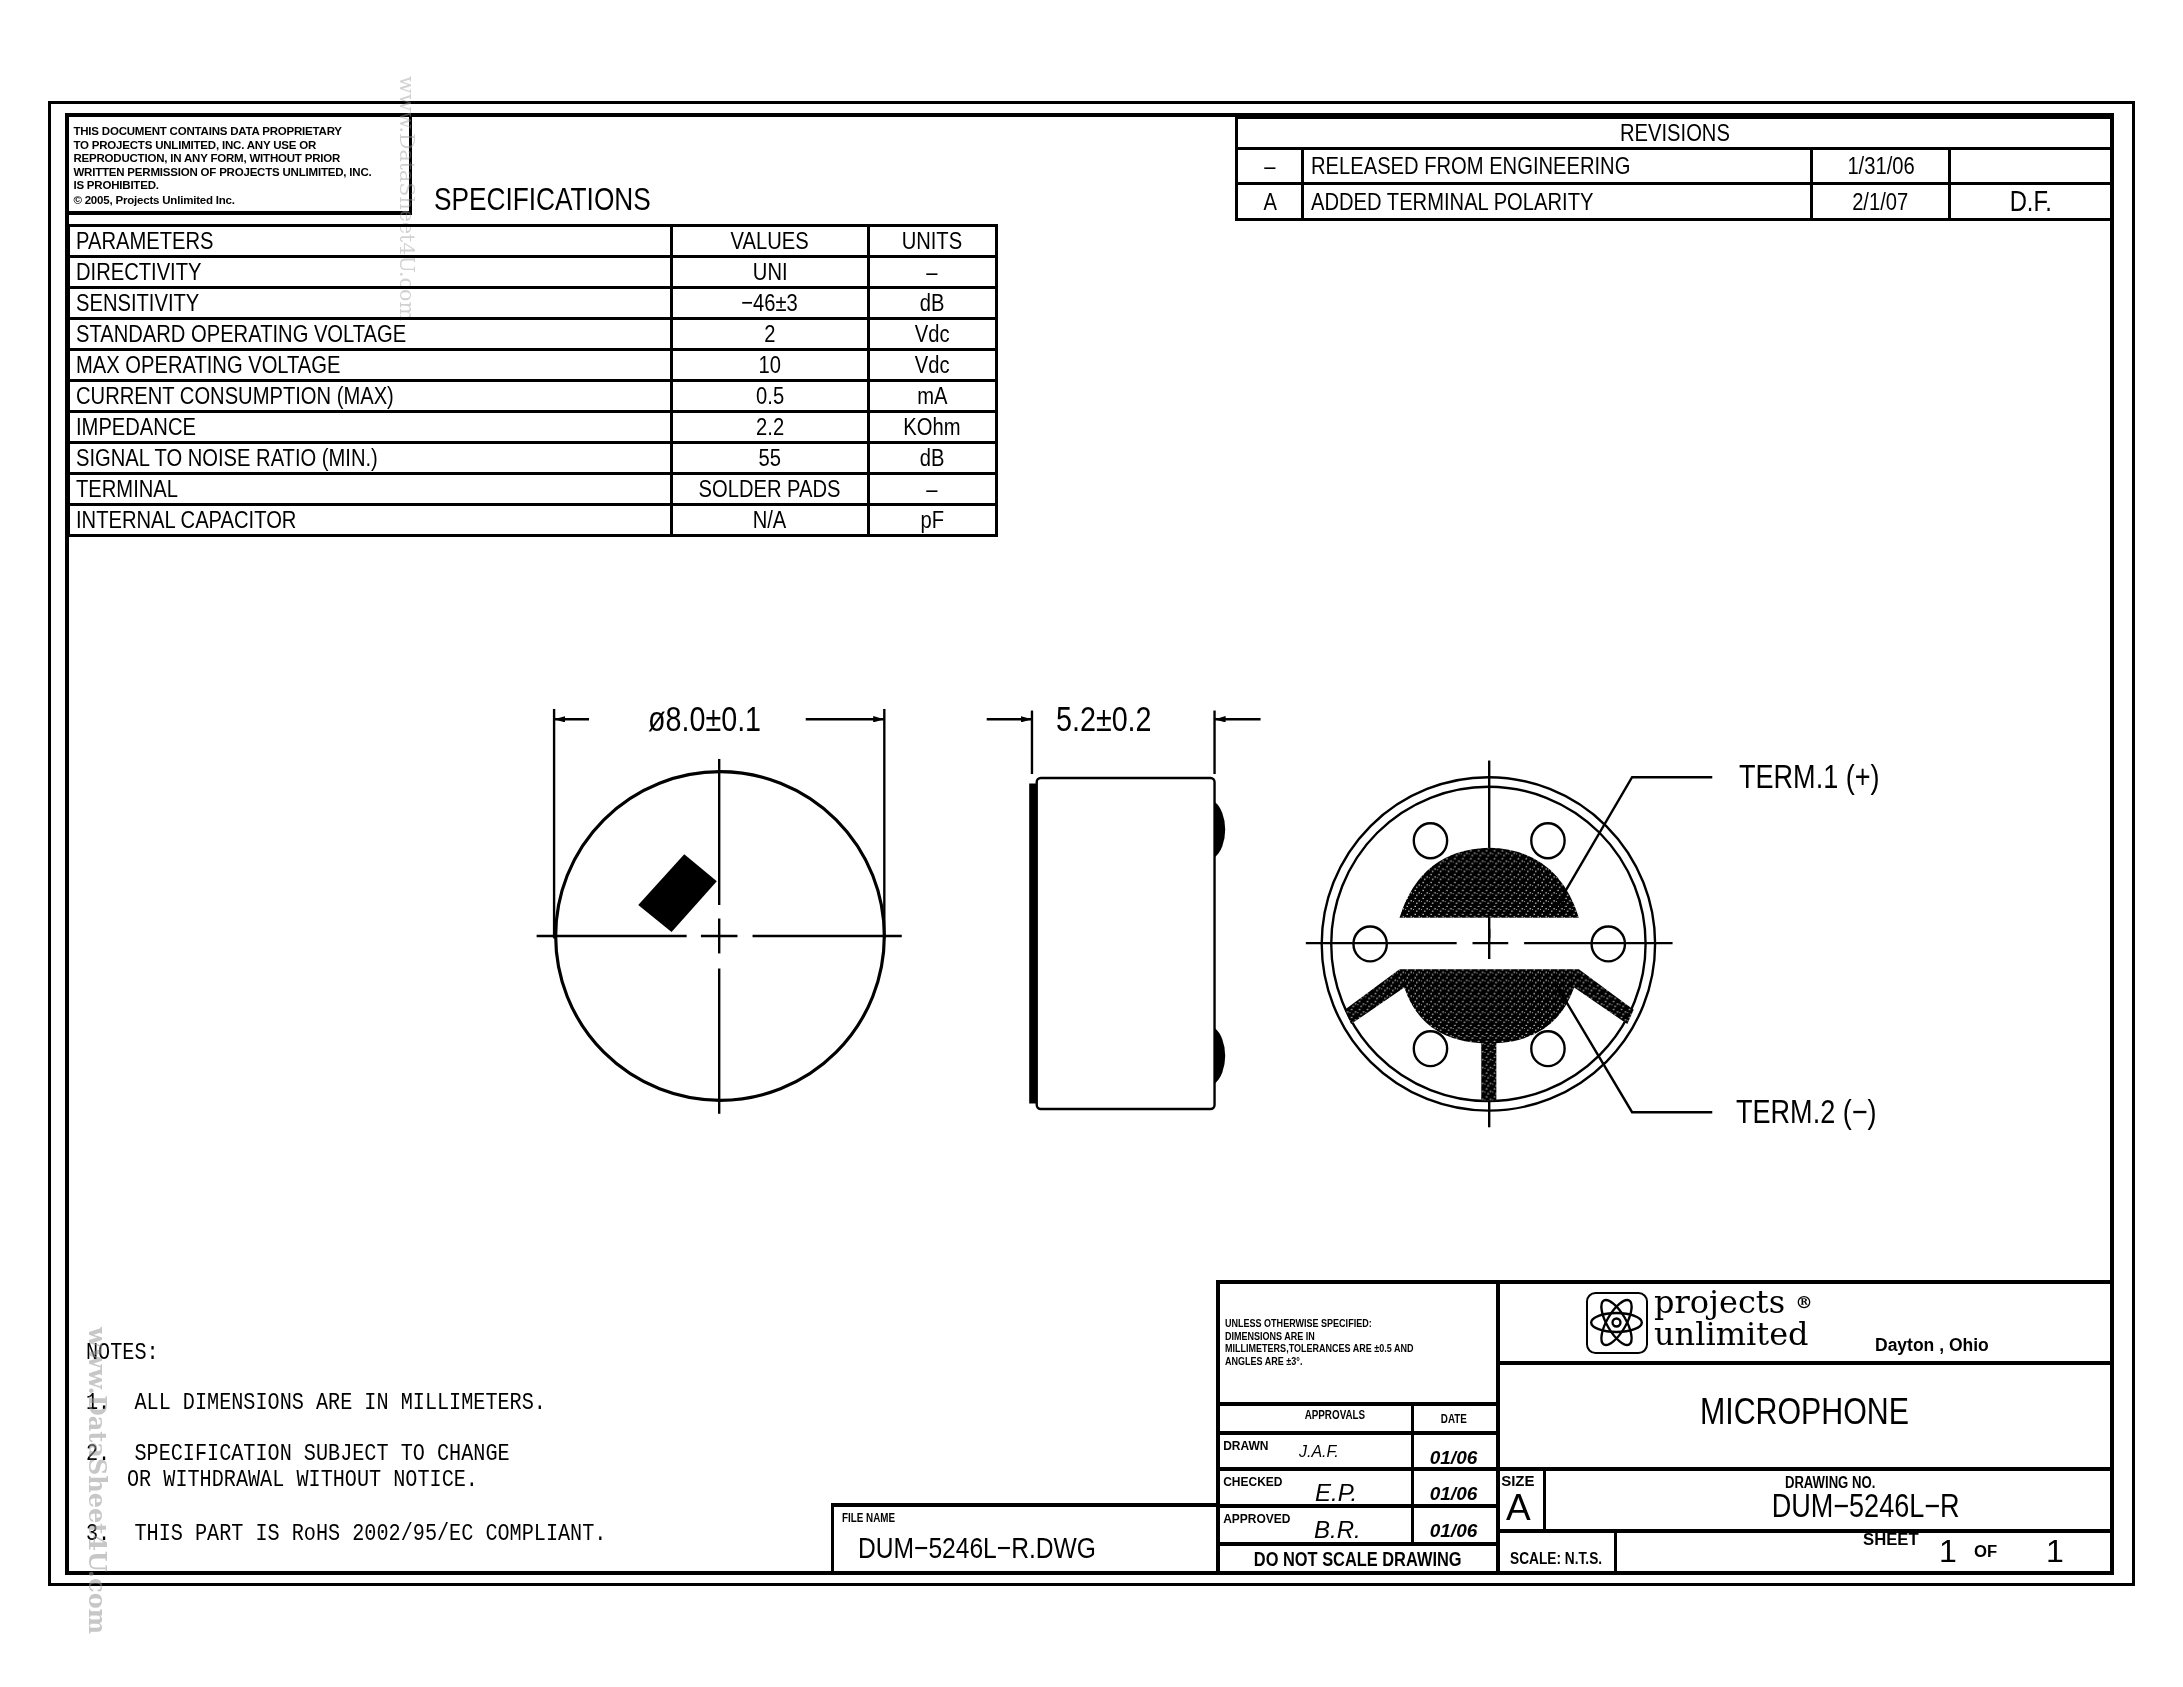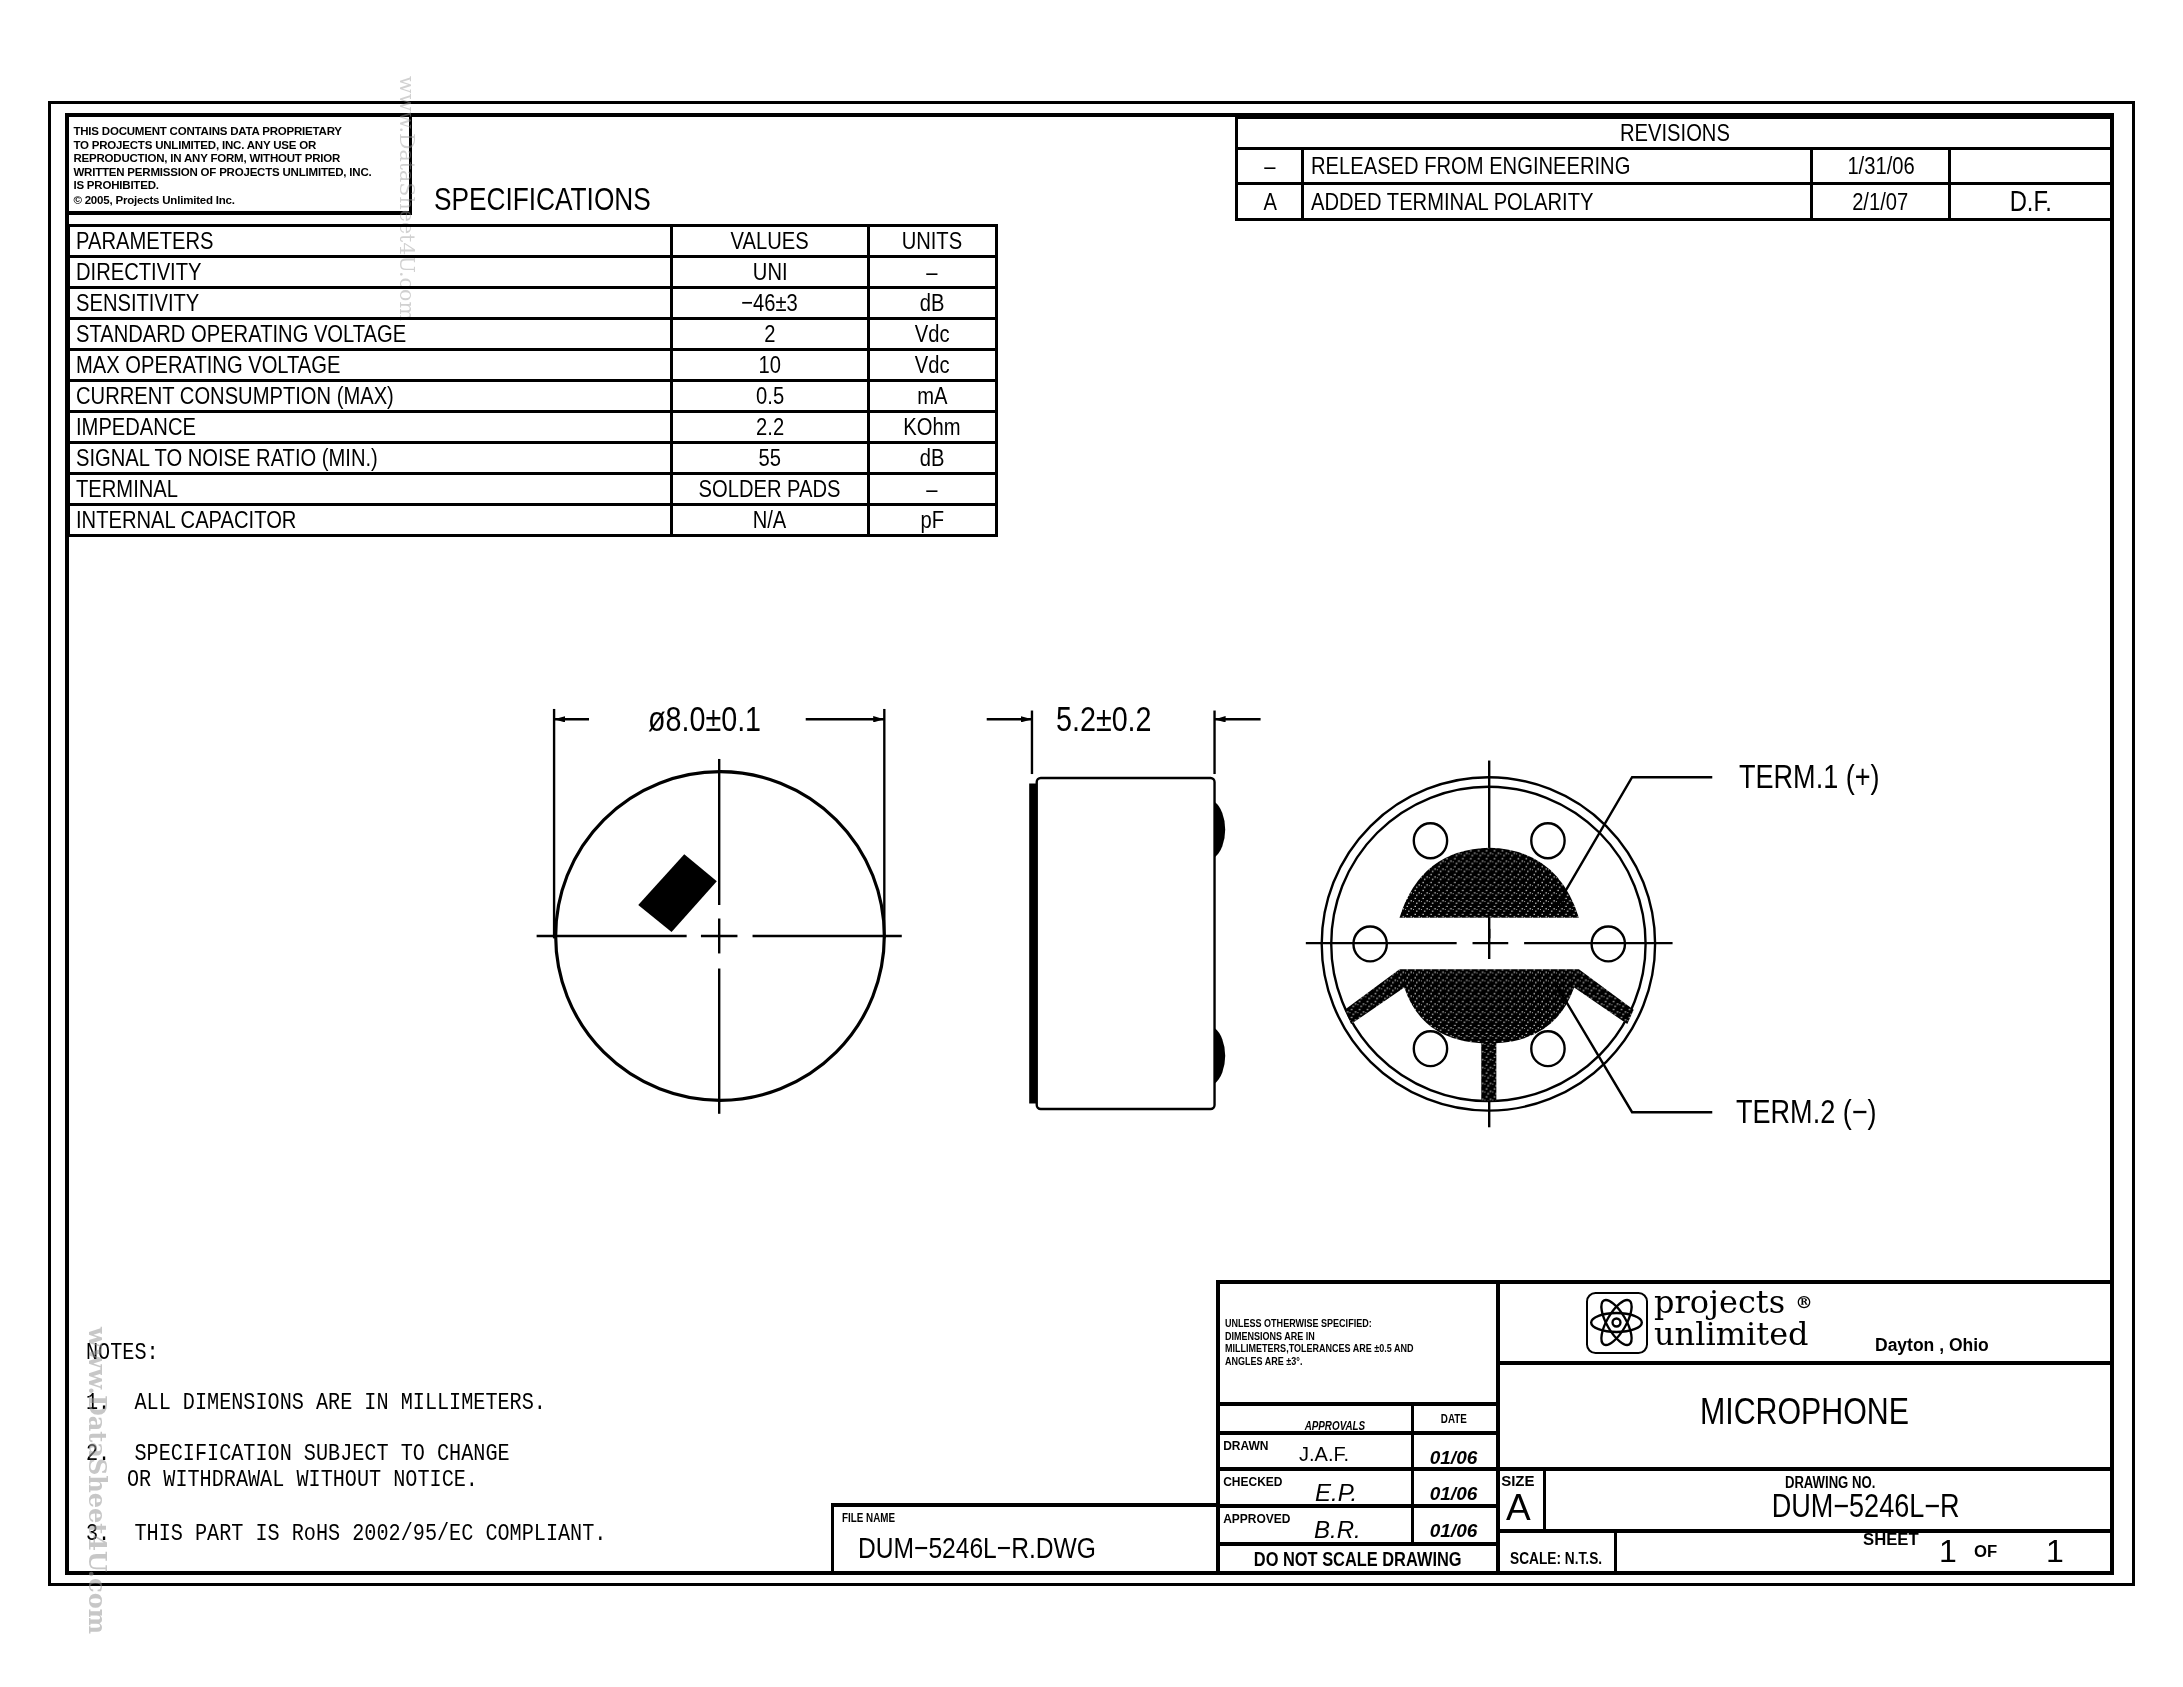--- a/index.html
+++ b/index.html
@@ -229,25 +229,25 @@
     <div class="narrow">DIMENSIONS ARE IN</div><br>
     <div class="narrow">MILLIMETERS,TOLERANCES ARE ±0.5 AND</div><br>
     <div class="narrow">ANGLES ARE ±3°.</div>
   </div>
   <div class="hl" style="left:0; top:118px; width:100%; height:4px;"></div>
   <div class="hl" style="left:0; top:147px; width:100%; height:4px;"></div>
   <div class="hl" style="left:0; top:183px; width:100%; height:4px;"></div>
   <div class="hl" style="left:0; top:220px; width:100%; height:4px;"></div>
   <div class="hl" style="left:0; top:258px; width:100%; height:4px;"></div>
   <div class="hl" style="left:191px; top:118px; width:3.2px; height:143px;"></div>
-  <div class="abs small-bold" style="left:0; width:230px; top:136px; text-align:center;font-style:italic;"><span class="narrowc">APPROVALS</span></div>
+  <div class="abs small-bold" style="left:0; width:230px; top:125px; text-align:center;"><span class="narrowc">APPROVALS</span></div>
   <div class="abs small-bold" style="left:194px; width:79px; top:129px; text-align:center;"><span class="narrowc">DATE</span></div>
 
   <div class="abs small-bold" style="left:3.2px; top:156px;">DRAWN</div>
-  <div class="abs" style="left:79px; top:159px; font-size:20px; ">J.A.F.</div>
+  <div class="abs" style="left:79px; top:159px; font-size:16px; font-style:italic;">J.A.F.</div>
   <div class="abs" style="left:194px; width:79px; top:163px; text-align:center; font-size:19px; font-style:italic; font-weight:bold;">01/06</div>
 
   <div class="abs small-bold" style="left:3.2px; top:192px;">CHECKED</div>
   <div class="abs" style="left:95px; top:195px; font-size:24px; font-style:italic;">E.P.</div>
   <div class="abs" style="left:194px; width:79px; top:199px; text-align:center; font-size:19px; font-style:italic; font-weight:bold;">01/06</div>
 
   <div class="abs small-bold" style="left:3.2px; top:229px;">APPROVED</div>
   <div class="abs" style="left:94px; top:232px; font-size:24px; font-style:italic;">B.R.</div>
   <div class="abs" style="left:194px; width:79px; top:236px; text-align:center; font-size:19px; font-style:italic; font-weight:bold;">01/06</div>
 

